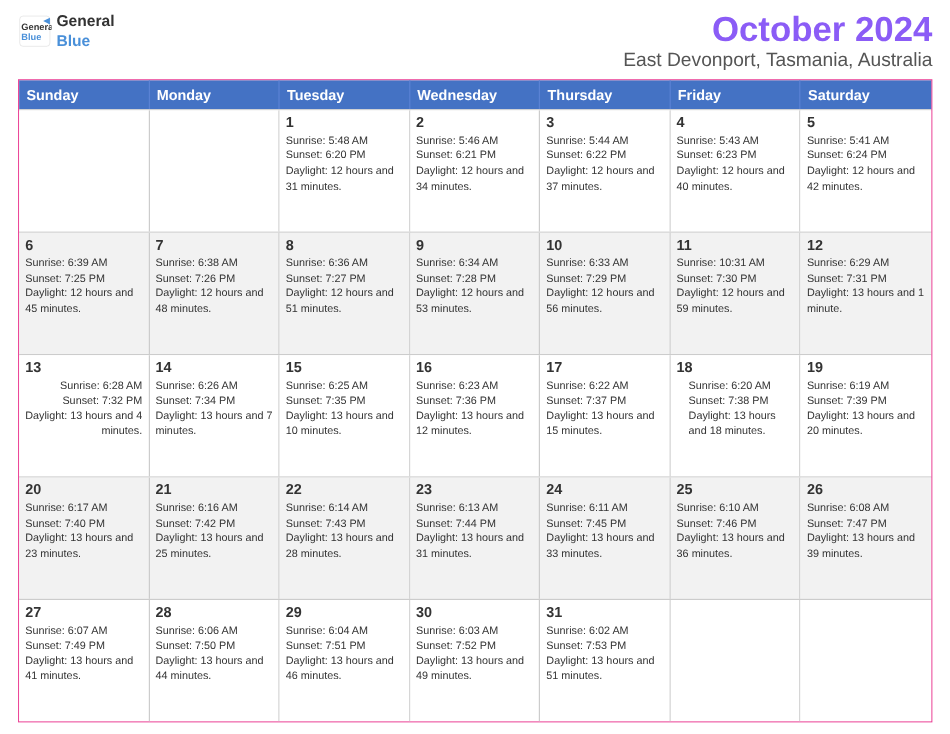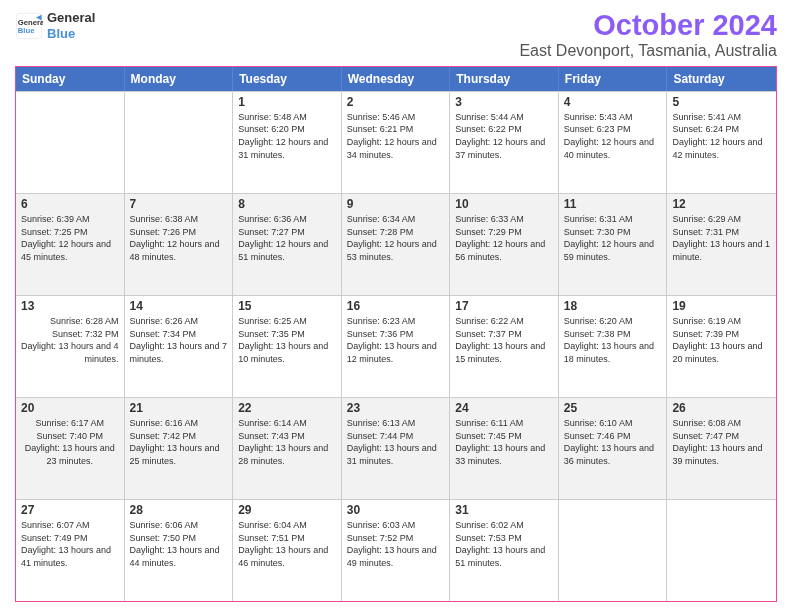--- a/index.html
+++ b/index.html
@@ -197,21 +197,21 @@
 Daylight: 12 hours and 53 minutes.</div>
           </div>
           <div class="cal-cell has-data">
             <div class="day-number">10</div>
             <div class="day-info" style="white-space: pre-line;">Sunrise: 6:33 AM
 Sunset: 7:29 PM
 Daylight: 12 hours and 56 minutes.</div>
           </div>
           <div class="cal-cell has-data">
             <div class="day-number">11</div>
-            <div class="day-info" style="white-space: pre-line;">Sunrise: 6:31 AM
+            <div class="day-info" style="white-space: pre-line;">Sunrise: 10:31 AM
 Sunset: 7:30 PM
 Daylight: 12 hours and 59 minutes.</div>
           </div>
           <div class="cal-cell has-data">
             <div class="day-number">12</div>
             <div class="day-info" style="white-space: pre-line;">Sunrise: 6:29 AM
 Sunset: 7:31 PM
 Daylight: 13 hours and 1 minute.</div>
           </div>
         </div>
@@ -241,35 +241,35 @@
 Daylight: 13 hours and 12 minutes.</div>
           </div>
           <div class="cal-cell has-data">
             <div class="day-number">17</div>
             <div class="day-info" style="white-space: pre-line;">Sunrise: 6:22 AM
 Sunset: 7:37 PM
 Daylight: 13 hours and 15 minutes.</div>
           </div>
           <div class="cal-cell has-data">
             <div class="day-number">18</div>
-            <div class="day-info" style="white-space: pre-line;">Sunrise: 6:20 AM
+            <div class="day-info" style="white-space: pre-line; margin-left: 10px;">Sunrise: 6:20 AM
 Sunset: 7:38 PM
 Daylight: 13 hours and 18 minutes.</div>
           </div>
           <div class="cal-cell has-data">
             <div class="day-number">19</div>
             <div class="day-info" style="white-space: pre-line;">Sunrise: 6:19 AM
 Sunset: 7:39 PM
 Daylight: 13 hours and 20 minutes.</div>
           </div>
         </div>
         <div class="cal-week">
           <div class="cal-cell has-data">
             <div class="day-number">20</div>
-            <div class="day-info" style="white-space: pre-line; text-align: center;">Sunrise: 6:17 AM
+            <div class="day-info" style="white-space: pre-line;">Sunrise: 6:17 AM
 Sunset: 7:40 PM
 Daylight: 13 hours and 23 minutes.</div>
           </div>
           <div class="cal-cell has-data">
             <div class="day-number">21</div>
             <div class="day-info" style="white-space: pre-line;">Sunrise: 6:16 AM
 Sunset: 7:42 PM
 Daylight: 13 hours and 25 minutes.</div>
           </div>
           <div class="cal-cell has-data">

